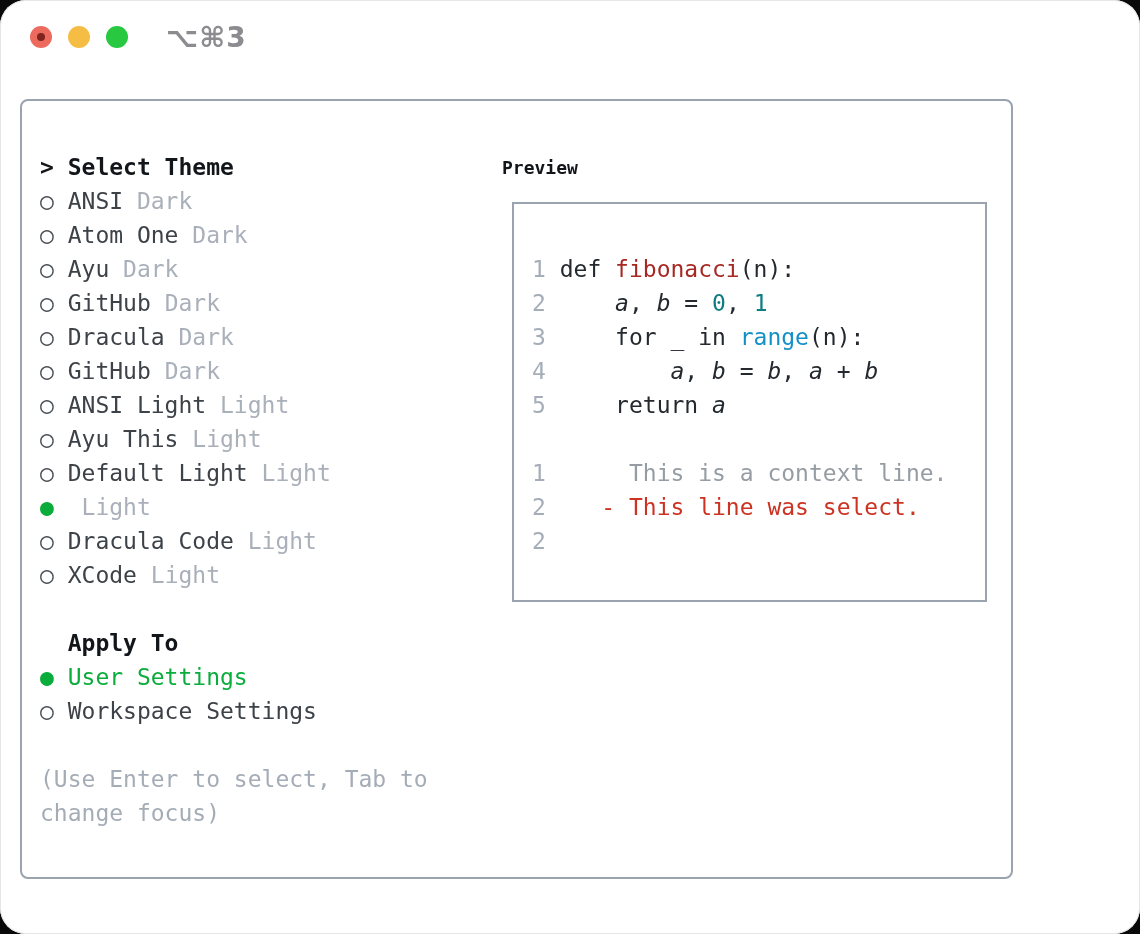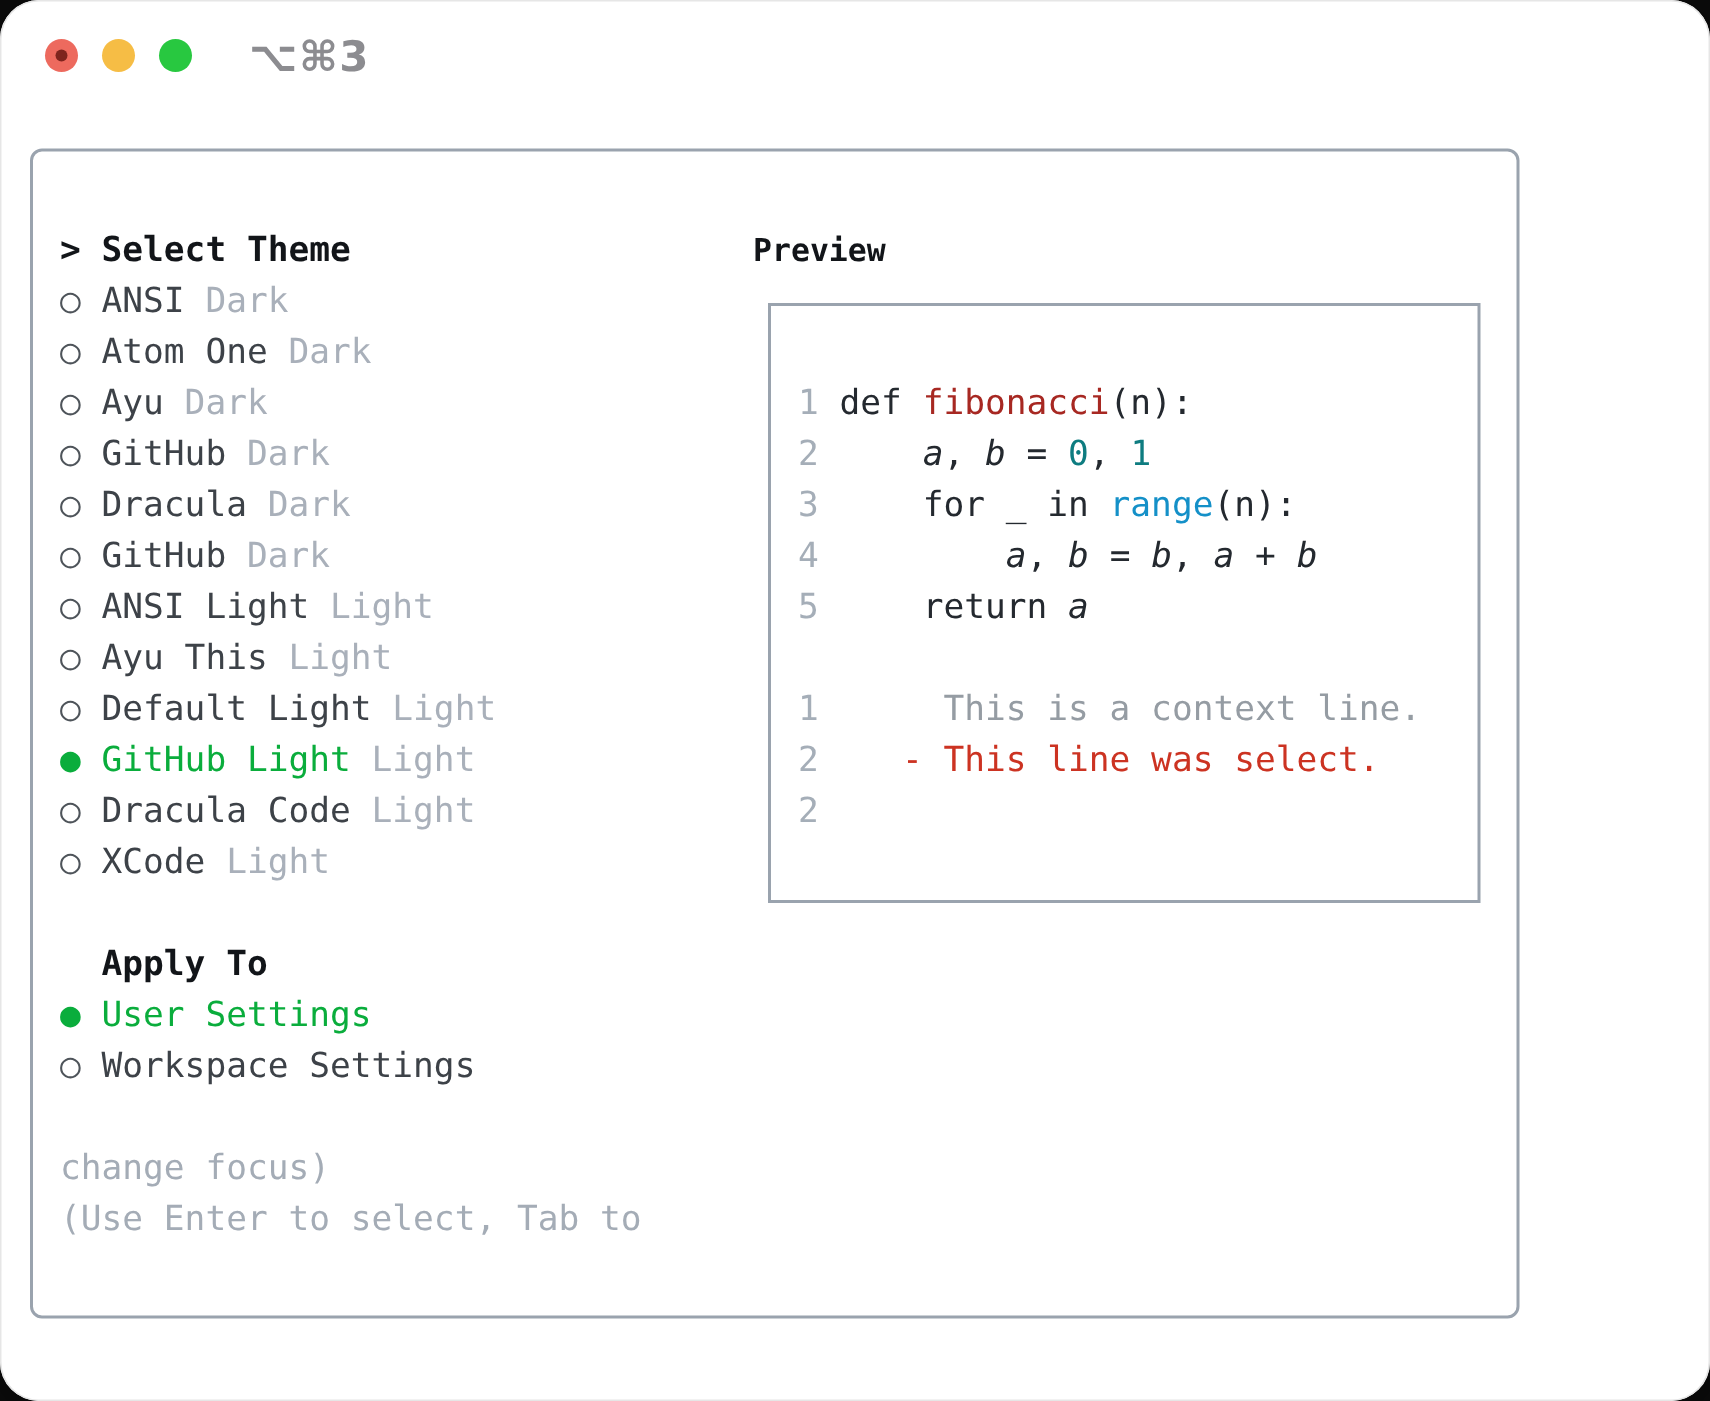--- a/index.html
+++ b/index.html
@@ -44,21 +44,21 @@
   .header-row{font-weight:bold;color:var(--header-text)}
   .header-row .marker{color:var(--header-text)}
   .tname{color:var(--text-dark)}
   .ttag{margin-left:1ch;color:var(--muted-tag)}
   .theme-row.selected .marker,.theme-row.selected .tname{color:var(--accent-green)}
   .apply-row.selected .marker,.apply-row.selected .tname{color:var(--accent-green)}
   .help-row{color:var(--help-text)}
   
   .preview-title{
     position:absolute;left:480px;top:49px;height:34px;display:flex;align-items:center;
-    font-size:21px;font-weight:bold;color:var(--header-text);
+    font-size:18px;font-weight:bold;color:var(--header-text);
   }
   .preview-box{
     position:absolute;left:490px;top:101px;width:471px;height:396px;
     border:2px solid var(--panel-border);background:#fff;
   }
   .code{position:absolute;left:18px;top:48px;font-size:23px}
   .cline{height:34px;display:flex;align-items:center;white-space:pre}
   .tok-ln{color:var(--line-number)}
   .tok-pl{color:var(--code-plain)}
   .tok-fn{color:var(--code-function)}
@@ -109,21 +109,21 @@
       <div class="row theme-row">
         <span class="marker">○</span><span class="tname">ANSI Light</span><span class="ttag">Light</span>
       </div>
       <div class="row theme-row">
         <span class="marker">○</span><span class="tname">Ayu This</span><span class="ttag">Light</span>
       </div>
       <div class="row theme-row">
         <span class="marker">○</span><span class="tname">Default Light</span><span class="ttag">Light</span>
       </div>
       <div class="row theme-row selected">
-        <span class="marker">●</span><span class="tname">GitHub Light</span><span class="ttag">Light</span>
+        <span class="marker">●</span><span class="ttag">Light</span>
       </div>
       <div class="row theme-row">
         <span class="marker">○</span><span class="tname">Dracula Code</span><span class="ttag">Light</span>
       </div>
       <div class="row theme-row">
         <span class="marker">○</span><span class="tname">XCode</span><span class="ttag">Light</span>
       </div>
 
       <div class="spacer"></div>
 
@@ -132,22 +132,22 @@
       </div>
       <div class="row apply-row selected">
         <span class="marker">●</span><span class="tname">User Settings</span>
       </div>
       <div class="row apply-row">
         <span class="marker">○</span><span class="tname">Workspace Settings</span>
       </div>
 
       <div class="spacer"></div>
 
+      <div class="row help-row">(Use Enter to select, Tab to</div>
       <div class="row help-row">change focus)</div>
-      <div class="row help-row">(Use Enter to select, Tab to</div>
     </div>
 
     <div class="preview-title">Preview</div>
 
     <div class="preview-box">
       <div class="code">
         <div class="cline"><span class="tok-ln">1 </span><span class="tok-pl">def </span><span class="tok-fn">fibonacci</span><span class="tok-pl">(n):</span></div>
         <div class="cline"><span class="tok-ln">2     </span><span class="tok-var">a</span><span class="tok-pl">, </span><span class="tok-var">b</span><span class="tok-pl"> = </span><span class="tok-num">0</span><span class="tok-pl">, </span><span class="tok-num">1</span></div>
         <div class="cline"><span class="tok-ln">3     </span><span class="tok-pl">for _ in </span><span class="tok-bi">range</span><span class="tok-pl">(n):</span></div>
         <div class="cline"><span class="tok-ln">4         </span><span class="tok-var">a</span><span class="tok-pl">, </span><span class="tok-var">b</span><span class="tok-pl"> = </span><span class="tok-var">b</span><span class="tok-pl">, </span><span class="tok-var">a</span><span class="tok-pl"> + </span><span class="tok-var">b</span></div>

